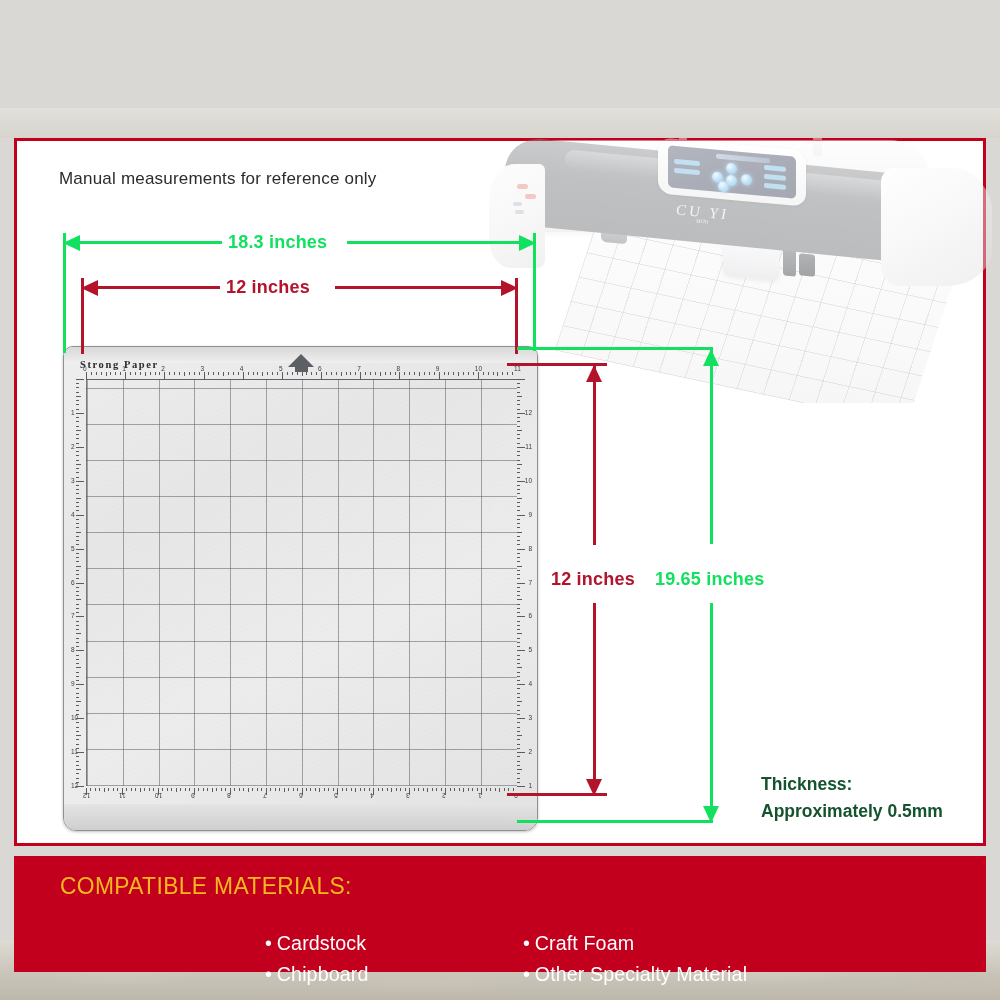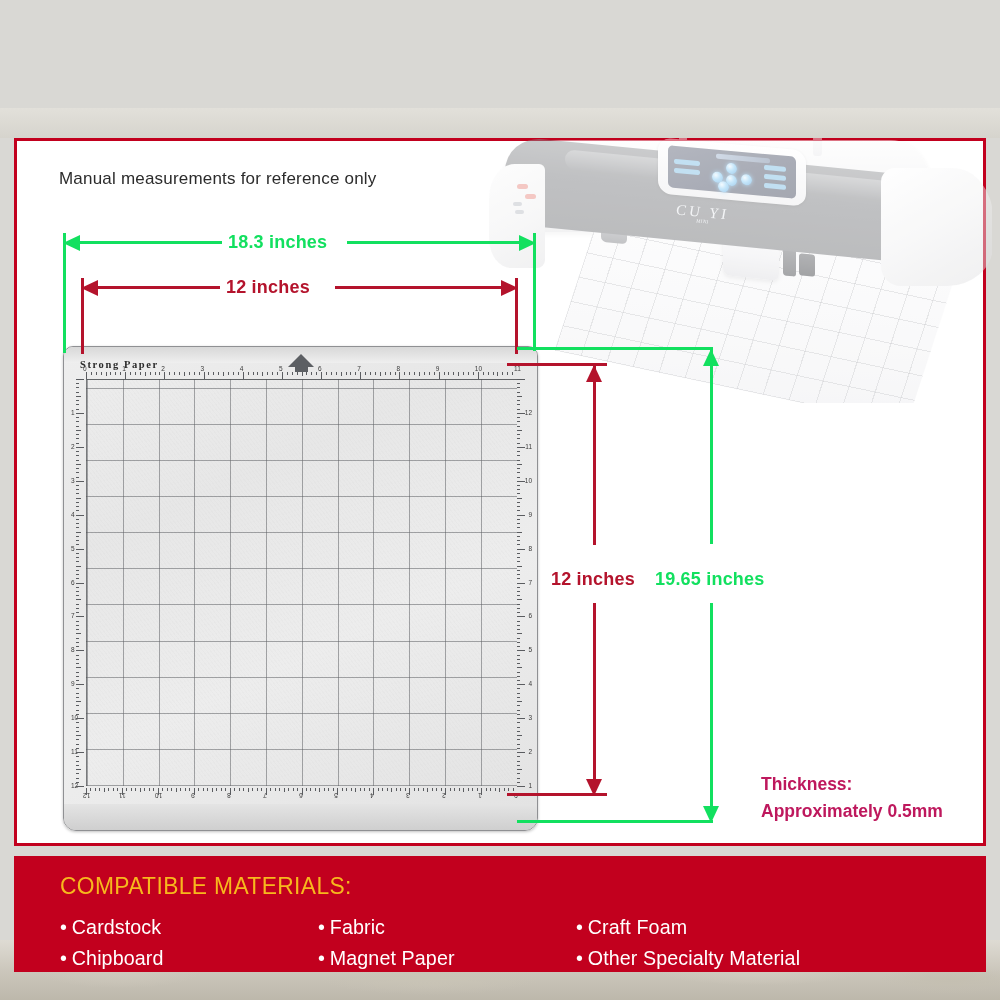--- a/index.html
+++ b/index.html
@@ -199,33 +199,33 @@
   
   .ov{position:absolute;inset:0;pointer-events:none;}
   .ln{position:absolute;}
   .lbl{position:absolute;font-size:18px;font-weight:bold;letter-spacing:.2px;background:#fff;padding:0 6px;}
   .lbl-g{color:#12e05f;}
   .lbl-r{color:#b4132c;}
   .ah{position:absolute;width:0;height:0;}
 
   .thickness{
     position:absolute;left:744px;top:630px;
-    color:#be185d;font-size:17.5px;font-weight:bold;line-height:1.55;
+    color:#14532d;font-size:17.5px;font-weight:bold;line-height:1.55;
   }
 
   
   .materials{
     position:absolute;left:14px;top:856px;width:972px;height:116px;
     background:#c2001e;box-sizing:border-box;padding:16px 0 0 46px;
   }
   .mat-head{
     color:#f7b81d;font-size:24px;letter-spacing:.4px;
     transform:scaleX(.95);transform-origin:left center;
   }
-  .mat-cols{display:flex;margin-top:11px;}
+  .mat-cols{display:flex;margin-top:27px;justify-content:center;}
   .mat-col{width:258px;}
   .mat-col:nth-child(3){width:auto;}
   .mat-item{
     color:#ffffff;font-size:20.5px;line-height:1.52;letter-spacing:.1px;
     transform:scaleX(.96);transform-origin:left center;white-space:nowrap;
   }
   .bullet{margin-right:5px;}
 </style>
 </head>
 <body>
@@ -776,22 +776,18 @@
   </div>
 
   <div class="materials">
     <div class="mat-head">COMPATIBLE MATERIALS:</div>
     <div class="mat-cols" id="materials-cols">
         <div class="mat-col">
           <div class="mat-item"><span class="bullet">•</span><span>Cardstock</span></div>
           <div class="mat-item"><span class="bullet">•</span><span>Chipboard</span></div>
         </div>
         <div class="mat-col">
-          <div class="mat-item"><span class="bullet">•</span><span>Fabric</span></div>
-          <div class="mat-item"><span class="bullet">•</span><span>Magnet Paper</span></div>
-        </div>
-        <div class="mat-col">
           <div class="mat-item"><span class="bullet">•</span><span>Craft Foam</span></div>
           <div class="mat-item"><span class="bullet">•</span><span>Other Specialty Material</span></div>
         </div>
       </div>
   </div>
 </div>
 
 </body></html>

